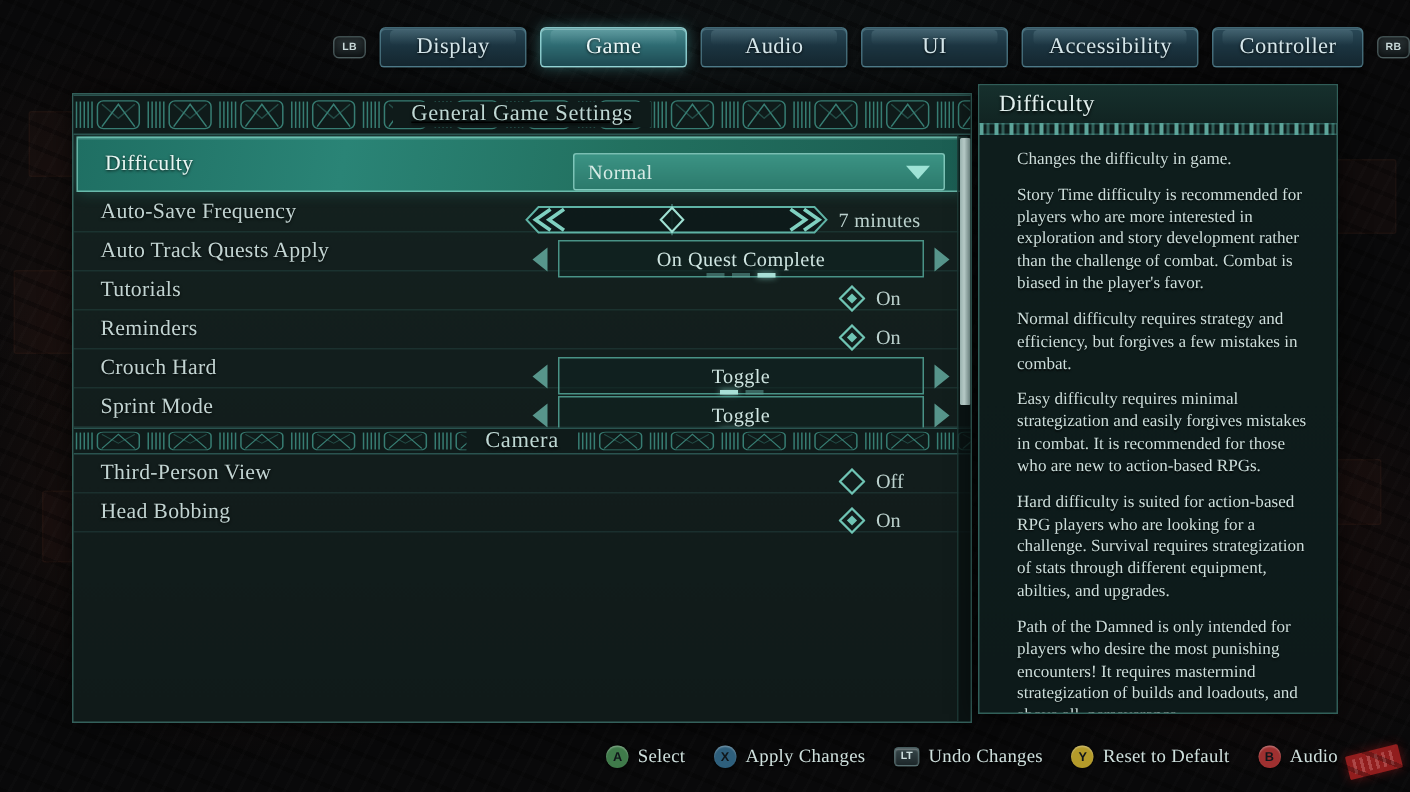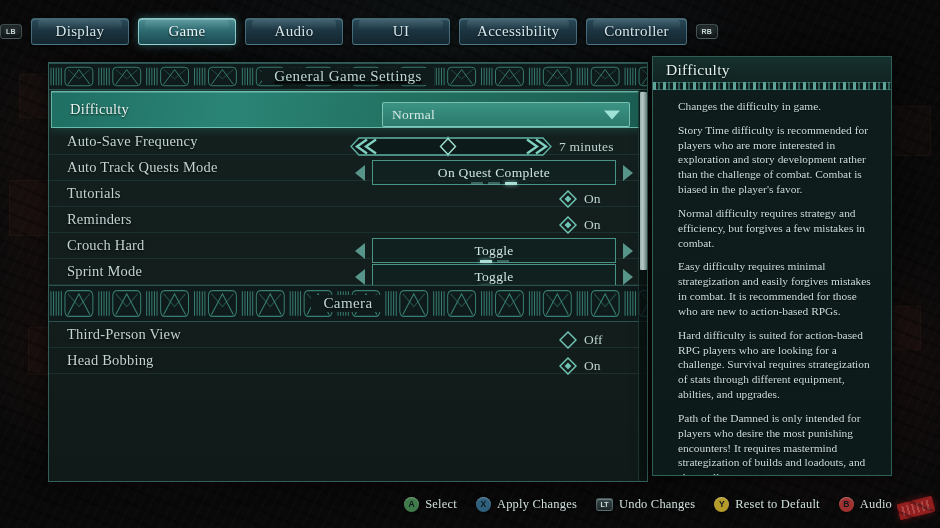--- a/index.html
+++ b/index.html
@@ -39,21 +39,21 @@
     opacity:.92; border-radius:1px;
   }
   .corner-red::after{
     content:""; position:absolute; inset:3px 4px;
     background:repeating-linear-gradient(90deg,rgba(255,180,180,.30) 0 2px,transparent 2px 5px);
   }
 
   
   #tabbar {
     position:absolute; top:16px; left:0; right:0; height:30px;
-    display:flex; align-items:center; justify-content:flex-start; gap:9px;
+    display:flex; align-items:center; justify-content:flex-end; gap:9px;
     z-index:6;
   }
   .bumper{
     width:22px; height:15px; border-radius:4px;
     background:linear-gradient(#2b3436,#141a1c);
     border:1px solid rgba(140,170,170,.35);
     color:#c8d8d8; font-size:7px; font-weight:bold; letter-spacing:.3px;
     display:flex; align-items:center; justify-content:center;
     font-family:"Liberation Sans",sans-serif;
     box-shadow:0 0 4px rgba(0,0,0,.6) inset;
@@ -89,21 +89,21 @@
     border:1px solid rgba(78,150,140,.55);
     z-index:5;
     display:flex; flex-direction:column;
     box-shadow:0 0 16px rgba(0,0,0,.7);
     text-decoration:underline;
   }
   .panel-body{ position:relative; flex:1; overflow:hidden; }
 
   
   .sect-header{
-    position:relative; height:37px; flex:0 0 27px;
+    position:relative; height:18px; flex:0 0 27px;
     background:#0f1b1a;
     border-top:1px solid rgba(70,140,132,.5);
     border-bottom:1px solid rgba(70,140,132,.5);
     display:flex; align-items:center; justify-content:center;
     overflow:hidden;
   }
   .orn-svg{ position:absolute; inset:0; width:100%; height:100%; }
   .sect-title{
     position:relative; z-index:2; padding:0 12px;
     font-size:15px; color:#bfd8d4; letter-spacing:.4px;
@@ -411,21 +411,21 @@
               <path d="M189 3.5 L199 10.5 L189 17.5" fill="none" stroke="#7fd0c0" stroke-width="2.4"></path>
               <line x1="101" y1="0" x2="101" y2="21" stroke="#6fc4b4" stroke-width="1" opacity=".55"></line>
               <path d="M101 2.5 L108.5 10.5 L101 18.5 L93.5 10.5 Z" fill="rgba(12,30,28,.9)" stroke="#9fe0d2" stroke-width="1.4"></path>
             </svg>
           </span>
           <span class="slider-val">7 minutes</span>
         </span>
       </div>
 
       <div class="row">
-        <span class="row-label">Auto Track Quests Mode</span>
+        <span class="row-label">Auto Track Quests Apply</span>
         <span class="row-ctl stepper">
           <span class="arrow-l"></span>
           <span class="stepper-box">
             <span class="sv">On Quest Complete</span>
             <span class="dots">
               <span class="dot"></span>
               <span class="dot"></span>
               <span class="dot on"></span>
             </span>
           </span>

